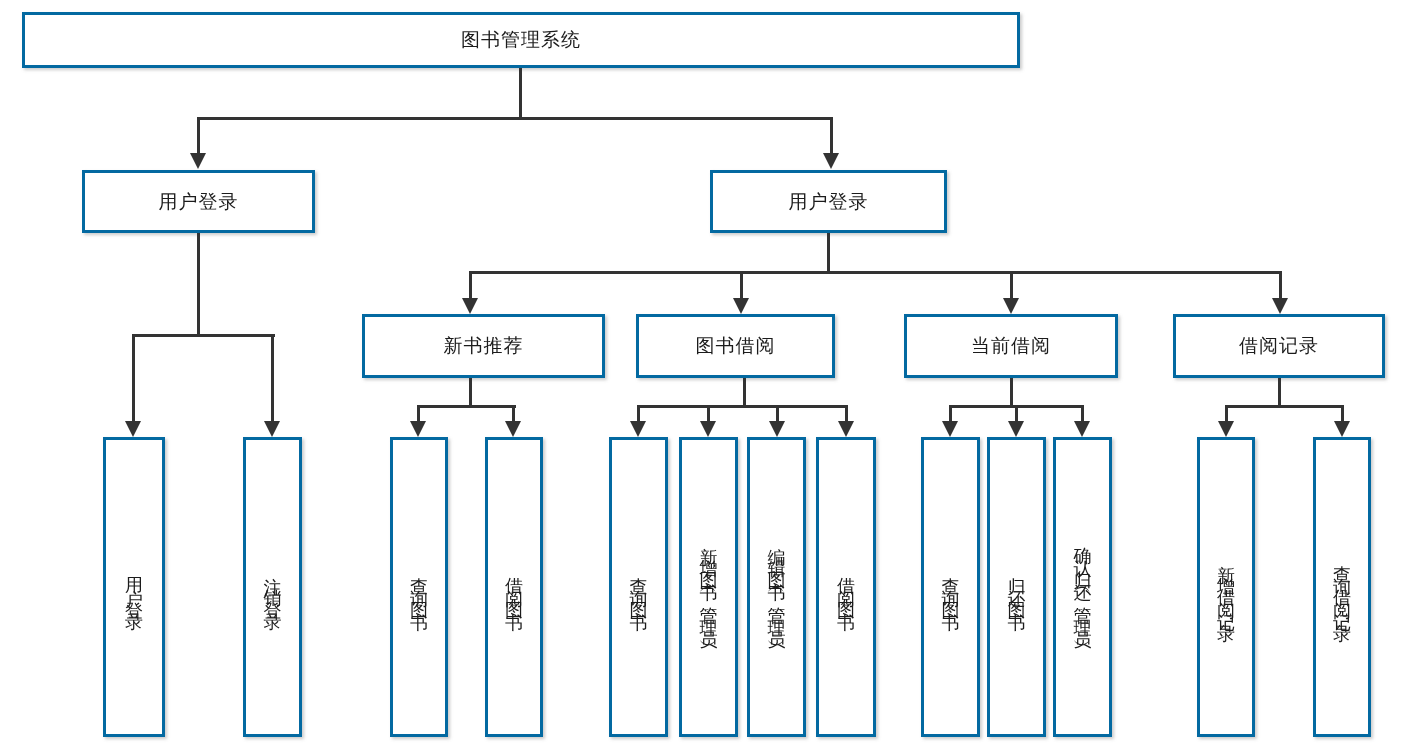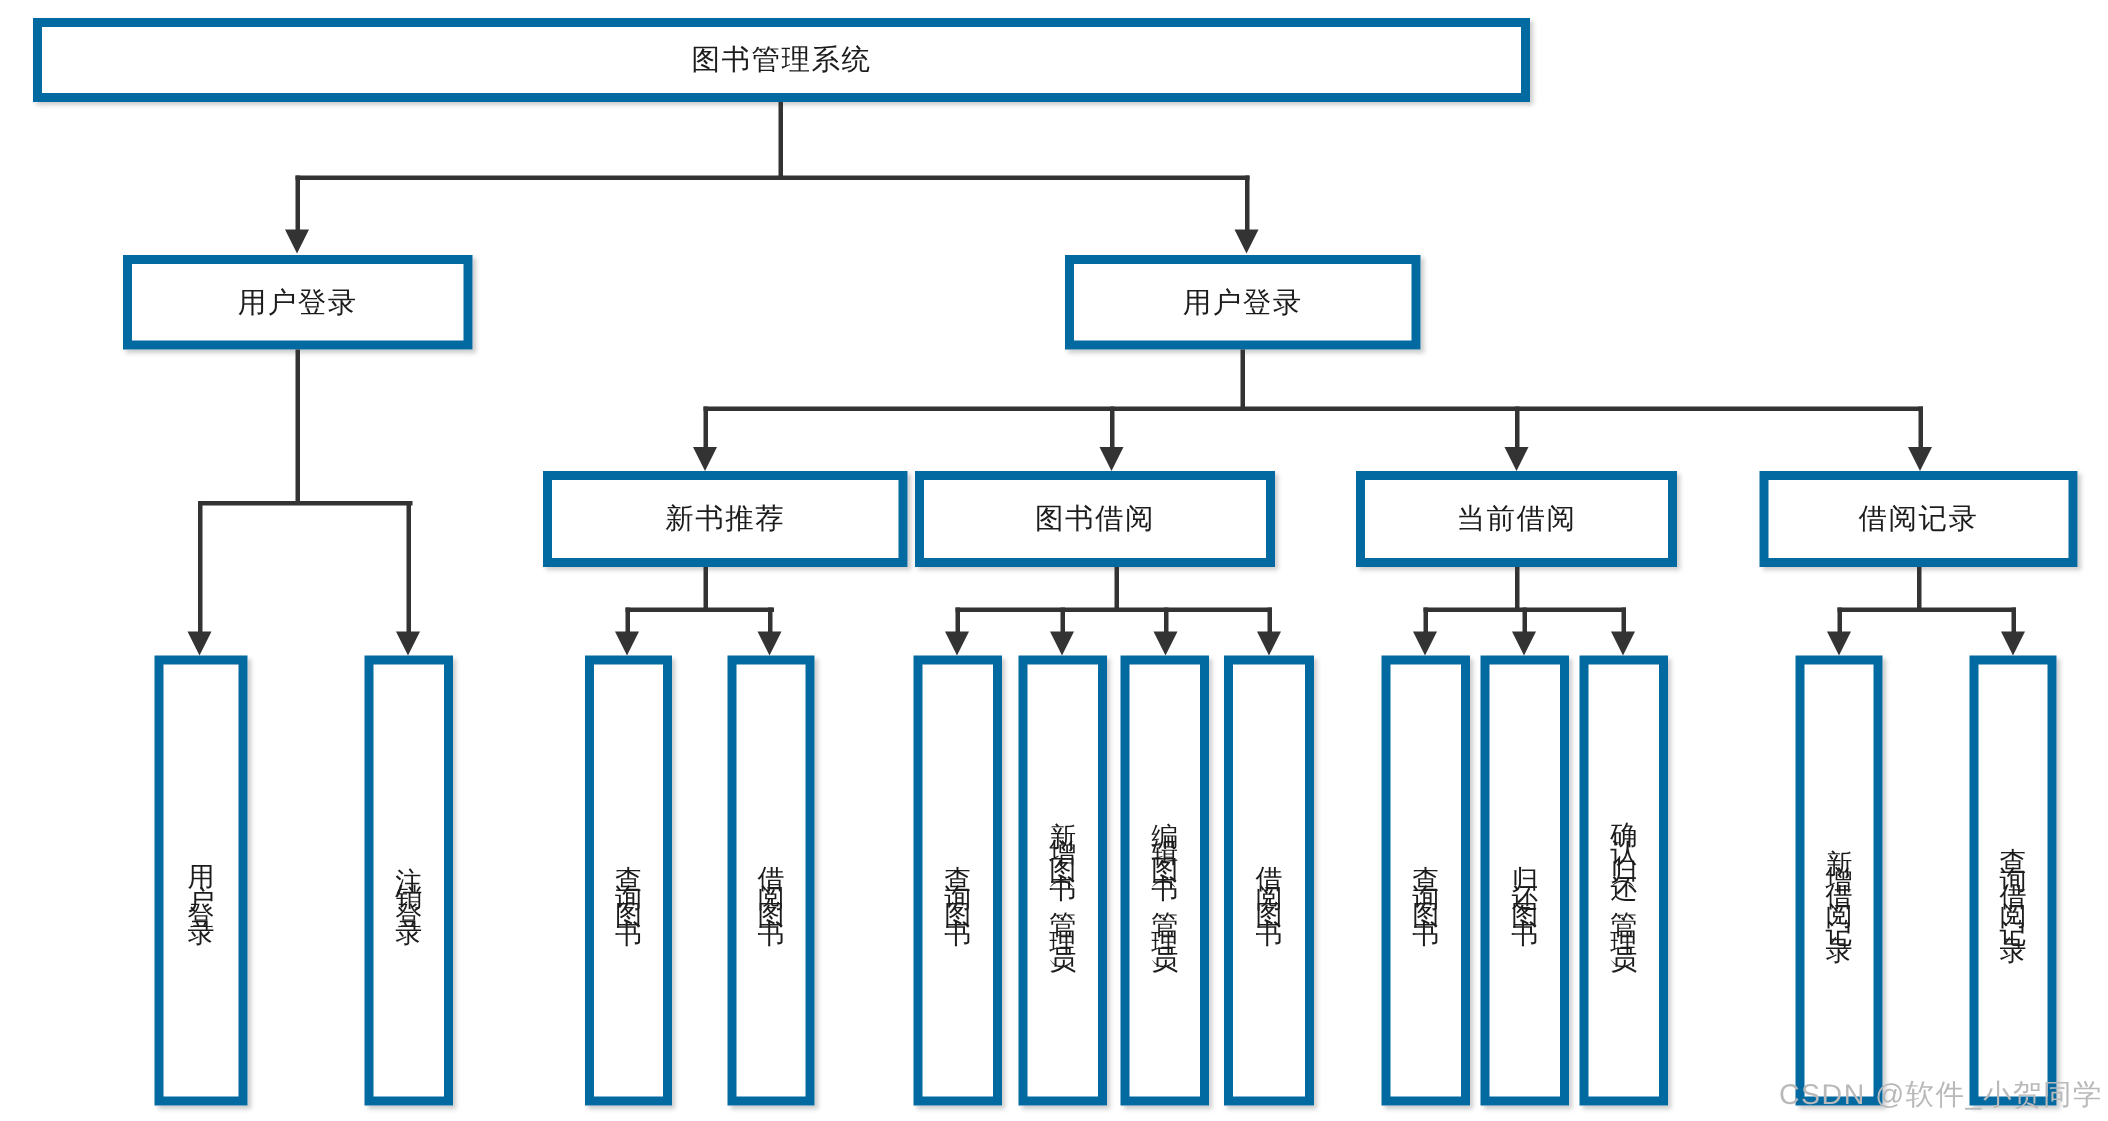--- a/index.html
+++ b/index.html
@@ -1,21 +1,21 @@
 <!DOCTYPE html>
 <html><head>
 <meta charset="utf-8">
 <style>
   html,body{margin:0;padding:0;background:#ffffff;}
   .canvas{
     position:relative;width:1405px;height:747px;background:#ffffff;
     font-family:"Liberation Sans","DejaVu Sans",sans-serif;color:#1c1c1c;overflow:hidden;
   }
   .box{
-    position:absolute;box-sizing:border-box;border:6px solid #0369a1;background:#ffffff;
+    position:absolute;box-sizing:border-box;border:3px solid #0369a1;background:#ffffff;
     display:flex;align-items:center;justify-content:center;
     font-size:19px;letter-spacing:1px;
     box-shadow:2px 2px 3px rgba(110,110,110,0.35);
   }
   .vbox span{
     writing-mode:vertical-rl;text-orientation:mixed;
     font-size:18px;line-height:1;letter-spacing:12px;
   }
   .line{position:absolute;background:#333333;}
   .arrow{
@@ -32,21 +32,21 @@
 <body>
 
 <div class="canvas">
 
   <div class="box" style="left:22px;top:12px;width:998px;height:56px">图书管理系统</div>
 
   <div class="box" style="left:82px;top:170px;width:233px;height:63px">用户登录</div>
   <div class="box" style="left:710px;top:170px;width:237px;height:63px">用户登录</div>
 
   <div class="box" style="left:362px;top:314px;width:243px;height:64px">新书推荐</div>
-  <div class="box" style="left:610px;top:314px;width:240px;height:64px">图书借阅</div>
+  <div class="box" style="left:636px;top:314px;width:199px;height:64px">图书借阅</div>
   <div class="box" style="left:1173px;top:314px;width:212px;height:64px">借阅记录</div>
   <div class="box" style="left:904px;top:314px;width:214px;height:64px">当前借阅</div>
 
   <div class="box vbox" style="left:103px;top:437px;width:62px;height:300px">
     <span>用户登录</span>
     </div>
   <div class="box vbox" style="left:243px;top:437px;width:59px;height:300px">
     <span>注销登录</span>
     </div>
 
@@ -139,14 +139,13 @@
   <div class="arrow" style="left:1008px;top:421px"></div>
   <div class="arrow" style="left:1074px;top:421px"></div>
 
   <div class="line" style="left:1278px;top:378px;width:3px;height:29px"></div>
   <div class="line" style="left:1225px;top:405px;width:119px;height:3px"></div>
   <div class="line" style="left:1225px;top:405px;width:3px;height:17px"></div>
   <div class="line" style="left:1341px;top:405px;width:3px;height:17px"></div>
   <div class="arrow" style="left:1218px;top:421px"></div>
   <div class="arrow" style="left:1334px;top:421px"></div>
 
-  <div class="watermark">CSDN @软件_小贺同学</div>
 </div>
 
 </body></html>

